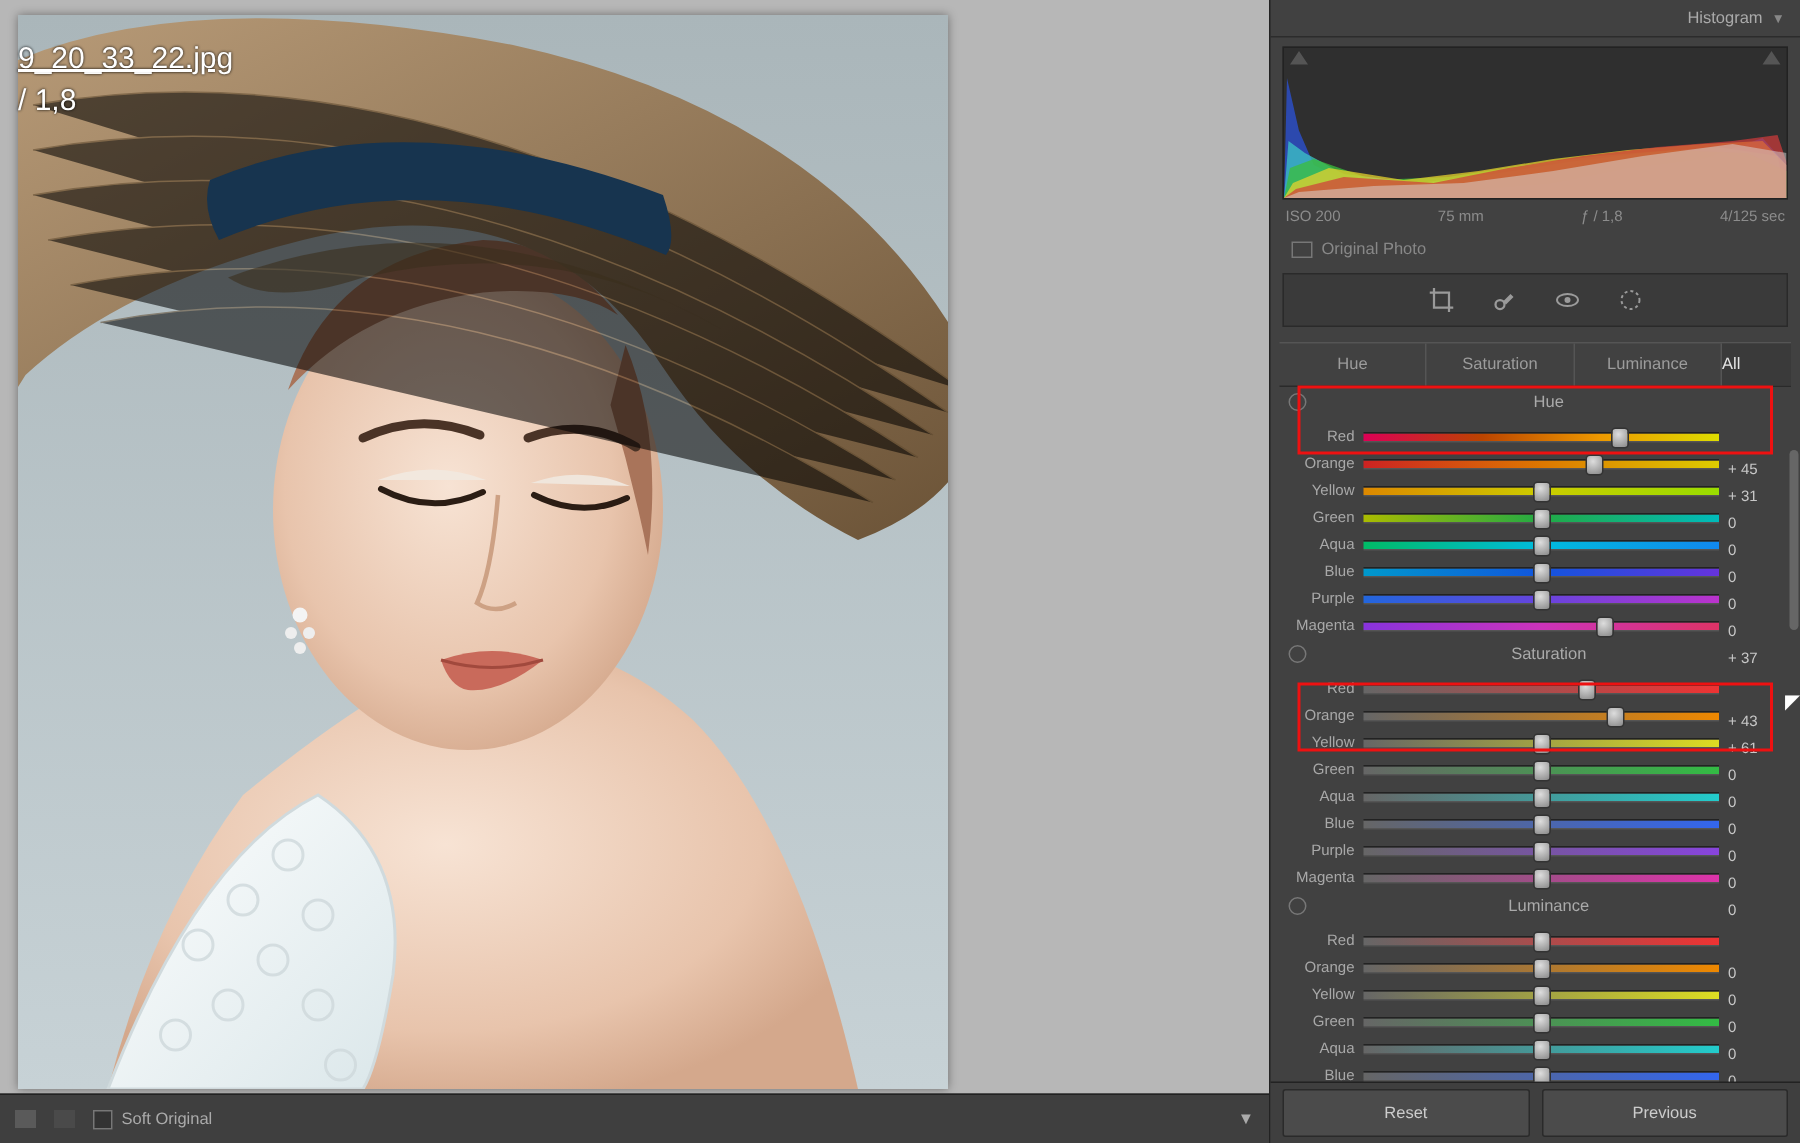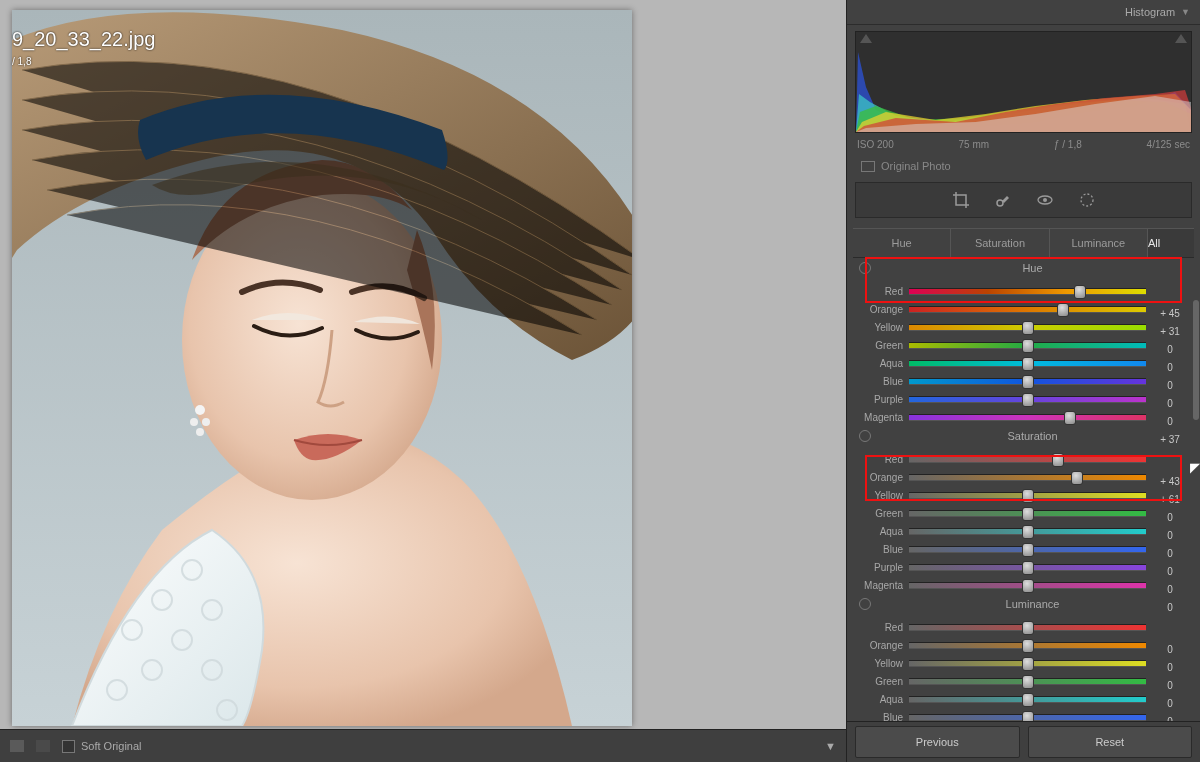--- a/index.html
+++ b/index.html
@@ -1,21 +1,21 @@
 <!DOCTYPE html>
 <html><head>
 <meta charset="utf-8">
 <style>
   html,body{margin:0;padding:0;width:1200px;height:762px;background:#3a3a3a;font-family:"Segoe UI",Arial,sans-serif;font-size:11px;color:#bdbdbd;overflow:hidden;}
   .app{display:flex;width:1200px;height:762px;}
   .left{flex:0 0 846px;position:relative;background:#888;}
   .canvas{position:absolute;left:0;top:0;right:0;bottom:32px;background:#b7b7b7;display:flex;}
   .photo-wrap{position:relative;margin:0 0 0 12px;}
-  .filename{position:absolute;top:28px;left:0;z-index:5;font-size:20px;font-weight:500;color:#fff;text-shadow:0 0 2px #000;}
-  .aperture-lbl{position:absolute;top:56px;left:0;z-index:5;font-size:10px;color:#fff;text-shadow:0 0 2px #000;}
+  .filename{position:absolute;top:28px;left:0;z-index:5;font-size:20px;font-weight:500;color:#fff;text-shadow:0 0 2px #000;text-decoration:underline;}
+  .aperture-lbl{position:absolute;top:56px;left:0;z-index:5;font-size:20px;color:#fff;text-shadow:0 0 2px #000;}
   svg.photo{display:block;margin-top:10px;box-shadow:0 0 6px rgba(0,0,0,.4);}
   .left-footer{position:absolute;left:0;right:0;bottom:0;height:32px;background:#3f3f3f;display:flex;align-items:center;gap:12px;padding:0 10px;border-top:1px solid #222;}
   .flag{width:14px;height:12px;background:#5a5a5a;}
   .flag.dim{background:#4a4a4a;}
   .chk{display:flex;align-items:center;gap:6px;color:#aaa;}
   .chk .box{width:11px;height:11px;border:1px solid #777;background:#333;}
   .expand{margin-left:auto;color:#aaa;font-size:11px;}
 
   .right{flex:1;display:flex;flex-direction:column;background:#414141;border-left:1px solid #222;position:relative;}
   .panel-title{height:24px;display:flex;align-items:center;justify-content:flex-end;padding:0 10px;color:#aaa;border-bottom:1px solid #2c2c2c;}
@@ -48,21 +48,21 @@
   .sl-row .track.red{background:linear-gradient(90deg,#d05,#b40,#e90,#dd0);}
   .sl-row .track.orange{background:linear-gradient(90deg,#c22,#d70,#dc0);}
   .sl-row .track.yellow{background:linear-gradient(90deg,#d80,#cc0,#9d0);}
   .sl-row .track.green{background:linear-gradient(90deg,#ab0,#2a4,#0bb);}
   .sl-row .track.aqua{background:linear-gradient(90deg,#0b6,#0bd,#18e);}
   .sl-row .track.blue{background:linear-gradient(90deg,#09c,#15d,#63d);}
   .sl-row .track.purple{background:linear-gradient(90deg,#26d,#64d,#b3c);}
   .sl-row .track.magenta{background:linear-gradient(90deg,#83d,#c3b,#d36);}
   .sl-row .track.sat{background:linear-gradient(90deg,#666,var(--c,#f44));}
   .sl-row .handle{position:absolute;top:-4px;width:10px;height:12px;background:radial-gradient(circle at 40% 30%,#ddd,#888);border-radius:3px;border:1px solid #333;transform:translateX(-50%);}
-  .sl-row .val{width:36px;text-align:center;color:#c8c8c8;font-size:10px;margin-top:44px;}
+  .sl-row .val{width:36px;text-align:left;color:#c8c8c8;font-size:10px;margin-top:44px;}
   .hl{position:absolute;border:2px solid #e11;pointer-events:none;z-index:10;}
 
   .btn-row{height:32px;background:#3f3f3f;border-top:1px solid #222;display:flex;gap:8px;padding:4px 8px;}
   .btn{flex:1;background:#4b4b4b;border:1px solid #2a2a2a;color:#ccc;display:flex;align-items:center;justify-content:center;border-radius:2px;}
 
   .scrollthumb{position:absolute;right:1px;top:300px;width:6px;height:120px;background:#666;border-radius:3px;}
   .cursor{position:absolute;right:0;top:460px;color:#fff;font-size:13px;pointer-events:none;z-index:40;}
 </style>
 </head>
 <body>
@@ -400,24 +400,24 @@
             <div class="track sat" style="--c: #36e;">
               <div class="handle" style="left: 50%;"></div>
             </div>
             <span class="val">0</span>
           </div>
         </div>
       </div>
 
     <div class="btn-row">
       <div class="btn">
+          <span>Reset</span>
+        </div>
+      <div class="btn">
           <span>Previous</span>
-        </div>
-      <div class="btn">
-          <span>Reset</span>
         </div>
     </div>
 
     <div class="scrollthumb"></div>
     <div class="cursor">◤</div>
   </div>
 </div>
 
 <div id="hl-layer"></div>
 

